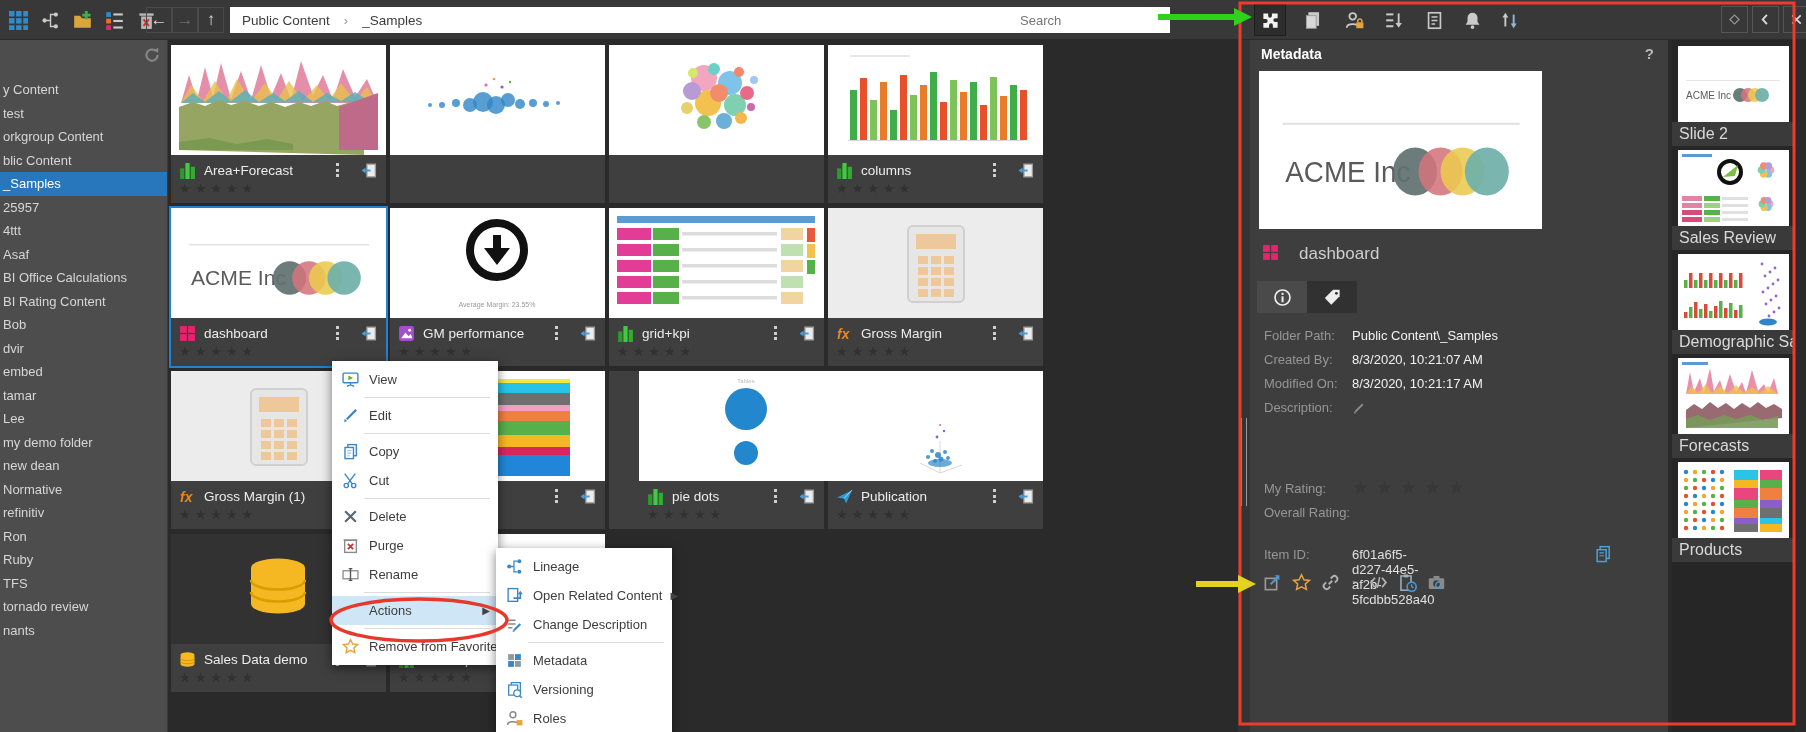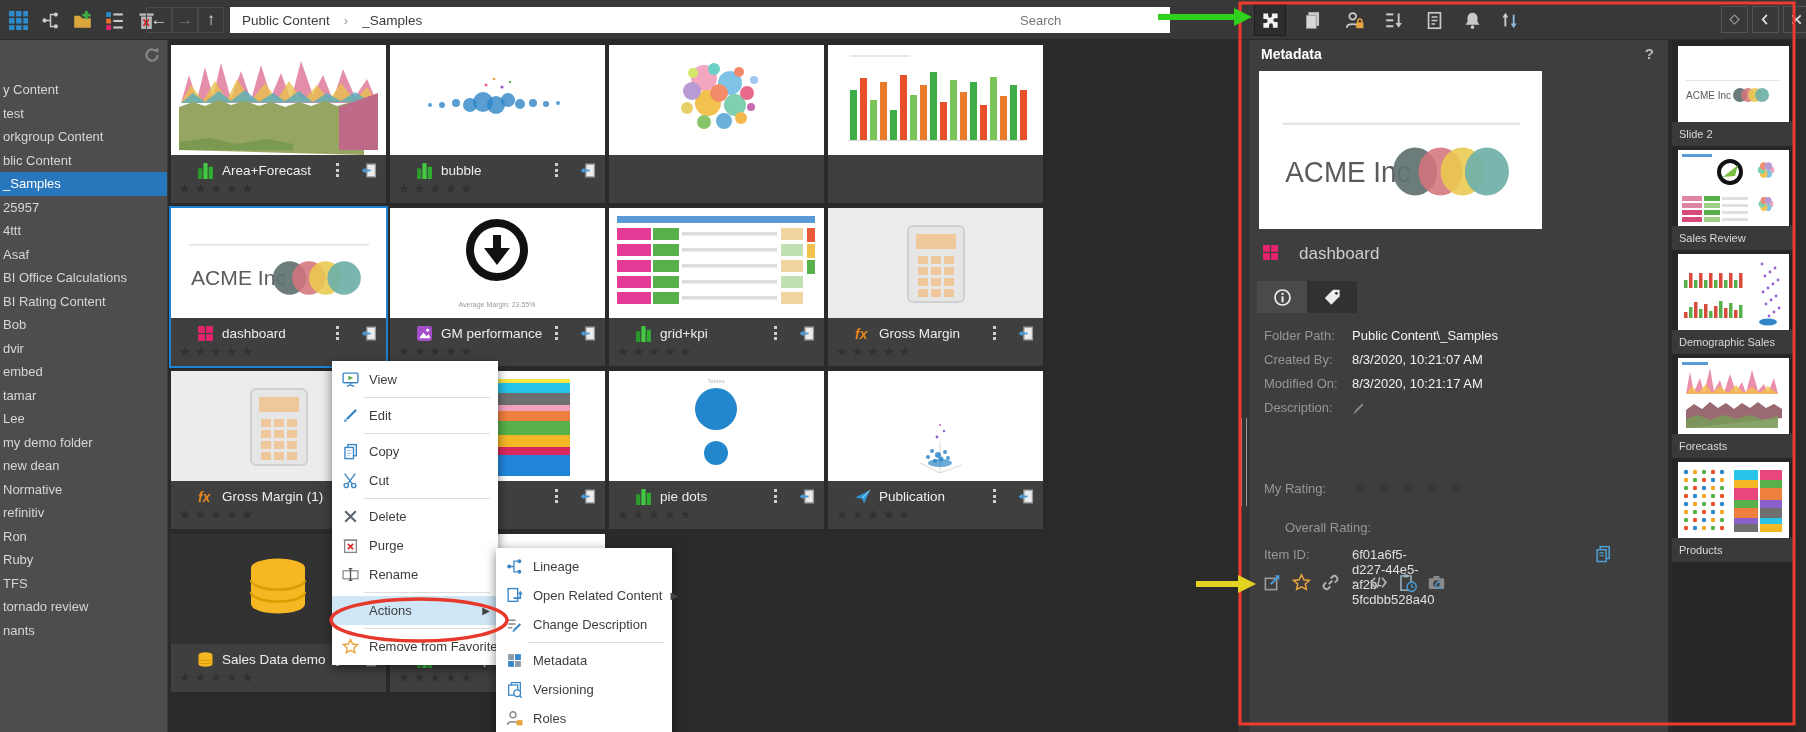--- a/index.html
+++ b/index.html
@@ -28,21 +28,21 @@
   #sideList{position:absolute;left:0;top:38px;width:100%;}
   .sitem{height:23.5px;line-height:23.5px;font-size:13px;color:#d6d6d6;padding-left:3px;white-space:nowrap;overflow:hidden;cursor:default;}
   .sitem.sel{background:#2877bd;color:#fff;}
   
   #tiles{position:absolute;left:171px;top:45px;width:878px;height:660px;z-index:1;}
   .tile{position:absolute;width:215px;height:158px;background:#3f3f3f;}
   .tile.selected{outline:2px solid #1d83d4;}
   .thumb{width:215px;height:110px;background:#fff;overflow:hidden;}
   .thumb svg{display:block;}
   .foot{height:48px;padding:6px 8px 0 8px;}
-  .frow{display:flex;align-items:center;margin-left:18px;}
+  .frow{display:flex;align-items:center;}
   .ticon{width:17px;height:17px;margin-right:8px;flex:0 0 auto;}
   .ticon svg{width:17px;height:17px;display:block;}
   .tlabel{flex:1;color:#ededed;font-size:13.5px;white-space:nowrap;overflow:hidden;}
   .kebab{width:16px;height:18px;display:flex;flex-direction:column;align-items:center;justify-content:center;gap:2.5px;margin-right:14px;}
   .kebab i{width:3px;height:3px;background:#cfcfcf;border-radius:0;}
   .openic{width:19px;height:17px;}
   .stars{color:#313131;font-size:13px;letter-spacing:4px;margin-top:2px;}
   
   .menu{position:absolute;background:#fff;box-shadow:0 3px 10px rgba(0,0,0,.5);padding:4px 0;z-index:30;}
   .mi{height:29px;display:flex;align-items:center;padding:0 8px 0 10px;font-size:13px;color:#3d3d3d;cursor:default;white-space:nowrap;}
@@ -73,21 +73,21 @@
   #itemIdVal{position:absolute;left:88px;top:0;color:#e0e0e0;}
   #copyId{position:absolute;left:330px;top:-2px;width:18px;height:18px;}
   #actionIcons{position:absolute;left:12px;top:532px;display:flex;align-items:center;gap:9px;}
   #actionIcons .ai{width:20px;height:20px;display:flex;align-items:center;justify-content:center;}
   #actionIcons .ai svg{width:19px;height:19px;}
   #actionIcons .caret{width:10px;height:20px;}
   
   #strip{position:absolute;left:1672px;top:40px;width:123px;height:692px;background:#262626;z-index:10;}
   .stItem{margin-bottom:4px;}
   .stThumb{width:111px;height:76px;margin-left:6px;background:#fff;overflow:hidden;}
-  .stLabel{width:123px;height:24px;line-height:24px;background:#3a3a3a;color:#d9d9d9;font-size:11px;padding-left:7px;white-space:nowrap;overflow:hidden;}
+  .stLabel{width:123px;height:24px;line-height:24px;background:#3a3a3a;color:#d9d9d9;font-size:16px;padding-left:7px;white-space:nowrap;overflow:hidden;}
   
   #anno{position:absolute;left:0;top:0;width:1806px;height:732px;z-index:50;pointer-events:none;}
 </style>
 </head>
 <body>
 
 <div id="app">
 
   <div id="toolbar">
       <div class="tbi" style="left: 8px;">
@@ -308,45 +308,20 @@
             <circle cx="143" cy="58" r="4" fill="#2e86c8" fill-opacity=".8"></circle>
             <circle cx="156" cy="59" r="3" fill="#2e86c8" fill-opacity=".8"></circle>
             <circle cx="168" cy="58" r="2" fill="#2e86c8" fill-opacity=".8"></circle>
             <circle cx="40" cy="60" r="2" fill="#2e86c8" fill-opacity=".8"></circle>
             <circle cx="96" cy="40" r="1.6" fill="#e86aa0"></circle>
             <circle cx="104" cy="34" r="1.3" fill="#f0a03a"></circle>
             <circle cx="112" cy="42" r="1.6" fill="#8a5fc9"></circle>
             <circle cx="120" cy="37" r="1.2" fill="#57b04a"></circle>
           </svg>
         </div>
-        <div class="foot">
-          <div class="frow">
-            <span class="ticon" style="display: inline-flex;">
-              <svg viewBox="0 0 16 16" style="width: 100%; height: 100%;">
-                <rect x="1" y="6" width="4" height="10" fill="#2c9a2c"></rect>
-                <rect x="6" y="1" width="4" height="15" fill="#43c943"></rect>
-                <rect x="11" y="4.5" width="4" height="11.5" fill="#2fae2f"></rect>
-              </svg>
-            </span>
-            <span class="tlabel">bubble</span>
-            <div class="kebab">
-              <i></i>
-              <i></i>
-              <i></i>
-            </div>
-            <span class="openic" style="display: inline-flex;">
-              <svg viewBox="0 0 16 16" style="width: 100%; height: 100%;">
-                <rect x="6.5" y="2" width="8" height="12" fill="#ececec" stroke="#9a9a9a" stroke-width="1.2"></rect>
-                <path d="M10 8H2.5" stroke="#4a9ad8" stroke-width="1.8"></path>
-                <polygon points="5.2,5.2 5.2,10.8 1.6,8" fill="#4a9ad8"></polygon>
-              </svg>
-            </span>
-          </div>
-          <div class="stars">★★★★★</div>
-        </div>
       </div>
       <div class="tile" style="left: 438px; top: 0px;">
         <div class="thumb">
           <svg viewBox="0 0 215 110" width="100%" height="100%" preserveAspectRatio="none">
             <rect width="215" height="110" fill="#fff"></rect>
             <circle cx="95" cy="33" r="13" fill="#f2a6c0"></circle>
             <circle cx="121" cy="38" r="12" fill="#7fc4e8"></circle>
             <circle cx="99" cy="58" r="13" fill="#f2c14e"></circle>
             <circle cx="126" cy="60" r="11" fill="#7ed0b0"></circle>
             <circle cx="83" cy="46" r="9" fill="#b89ad4"></circle>
@@ -382,20 +357,45 @@
             <rect x="122" y="35" width="7" height="60" fill="#7cc35a"></rect>
             <rect x="132" y="47" width="7" height="48" fill="#e87c2a"></rect>
             <rect x="142" y="37" width="7" height="58" fill="#3fae49"></rect>
             <rect x="152" y="60" width="7" height="35" fill="#e8502a"></rect>
             <rect x="162" y="32" width="7" height="63" fill="#7cc35a"></rect>
             <rect x="172" y="51" width="7" height="44" fill="#e87c2a"></rect>
             <rect x="182" y="40" width="7" height="55" fill="#3fae49"></rect>
             <rect x="192" y="45" width="7" height="50" fill="#e8502a"></rect>
             <rect x="20" y="95" width="176" height="1" fill="#d8d8d8"></rect>
           </svg>
+        </div>
+        <div class="foot">
+          <div class="frow">
+            <span class="ticon" style="display: inline-flex;">
+              <svg viewBox="0 0 16 16" style="width: 100%; height: 100%;">
+                <rect x="1" y="6" width="4" height="10" fill="#2c9a2c"></rect>
+                <rect x="6" y="1" width="4" height="15" fill="#43c943"></rect>
+                <rect x="11" y="4.5" width="4" height="11.5" fill="#2fae2f"></rect>
+              </svg>
+            </span>
+            <span class="tlabel">columns</span>
+            <div class="kebab">
+              <i></i>
+              <i></i>
+              <i></i>
+            </div>
+            <span class="openic" style="display: inline-flex;">
+              <svg viewBox="0 0 16 16" style="width: 100%; height: 100%;">
+                <rect x="6.5" y="2" width="8" height="12" fill="#ececec" stroke="#9a9a9a" stroke-width="1.2"></rect>
+                <path d="M10 8H2.5" stroke="#4a9ad8" stroke-width="1.8"></path>
+                <polygon points="5.2,5.2 5.2,10.8 1.6,8" fill="#4a9ad8"></polygon>
+              </svg>
+            </span>
+          </div>
+          <div class="stars">★★★★★</div>
         </div>
       </div>
       <div class="tile selected" style="left: 0px; top: 163px;">
         <div class="thumb">
           <svg viewBox="0 0 215 110" width="100%" height="100%" preserveAspectRatio="none">
             <rect width="215" height="110" fill="#fff"></rect>
             <rect x="18" y="36" width="180" height="1.5" fill="#e2e2e2"></rect>
             <g transform="translate(20,70) scale(0.88)">
               <text x="0" y="8" font-size="24" fill="#5a5a5a">ACME Inc</text>
               <circle cx="112" cy="0" r="19" fill="#5e7170" fill-opacity=".92"></circle>
@@ -655,21 +655,21 @@
               <svg viewBox="0 0 16 16" style="width: 100%; height: 100%;">
                 <rect x="6.5" y="2" width="8" height="12" fill="#ececec" stroke="#9a9a9a" stroke-width="1.2"></rect>
                 <path d="M10 8H2.5" stroke="#4a9ad8" stroke-width="1.8"></path>
                 <polygon points="5.2,5.2 5.2,10.8 1.6,8" fill="#4a9ad8"></polygon>
               </svg>
             </span>
           </div>
           <div class="stars">★★★★★</div>
         </div>
       </div>
-      <div class="tile" style="left: 438px; top: 326px;">
+      <div class="tile" style="left: 438px; top: 326px; padding-left: 30px;">
         <div class="thumb">
           <svg viewBox="0 0 215 110" width="100%" height="100%" preserveAspectRatio="none">
             <rect width="215" height="110" fill="#fff"></rect>
             <text x="107" y="12" font-size="6" fill="#bbb" text-anchor="middle">Tables</text>
             <circle cx="107" cy="38" r="21" fill="#2287cc"></circle>
             <circle cx="107" cy="82" r="12" fill="#2287cc"></circle>
           </svg>
         </div>
         <div class="foot">
           <div class="frow">
@@ -1013,21 +1013,21 @@
         <div class="prow" style="top: 336px;"><span class="plab">Modified On:</span><span class="pval">8/3/2020, 10:21:17 AM</span></div>
         <div class="prow" style="top: 360px;"><span class="plab">Description:</span><span class="pval" style="width: 16px; height: 16px;"><svg viewBox="0 0 16 16" style="width: 15px; height: 15px;">
               <path d="M3.5 12.5l8-8" stroke="#8a8a8a" stroke-width="2"></path>
               <polygon points="2,14.5 2.5,12 4.5,14" fill="#8a8a8a"></polygon>
             </svg></span></div>
       </div>
     <div class="prow" style="top:441px;">
       <span class="plab">My Rating:</span>
       <span id="myStars">★★★★★</span>
     </div>
-    <div class="prow" style="top:480px;margin-left:21px;">
+    <div class="prow" style="top:465px;">
       <span class="plab">Overall Rating:</span>
     </div>
     <div class="prow" style="top:507px;">
       <span class="plab">Item ID:</span>
       <span id="itemIdVal">6f01a6f5-d227-44e5-af2b-5fcdbb528a40</span>
       <span id="copyId"><svg viewBox="0 0 16 16">
             <rect x="5.5" y="1.5" width="8" height="10.5" stroke="#4da3d9" stroke-width="1.3" fill="none"></rect>
             <rect x="2.8" y="4.2" width="8" height="10.5" stroke="#4da3d9" stroke-width="1.3" fill="#3e3e3e"></rect>
             <path d="M4.8 7h4M4.8 9.5h4" stroke="#4da3d9" stroke-width="1"></path>
           </svg></span>

